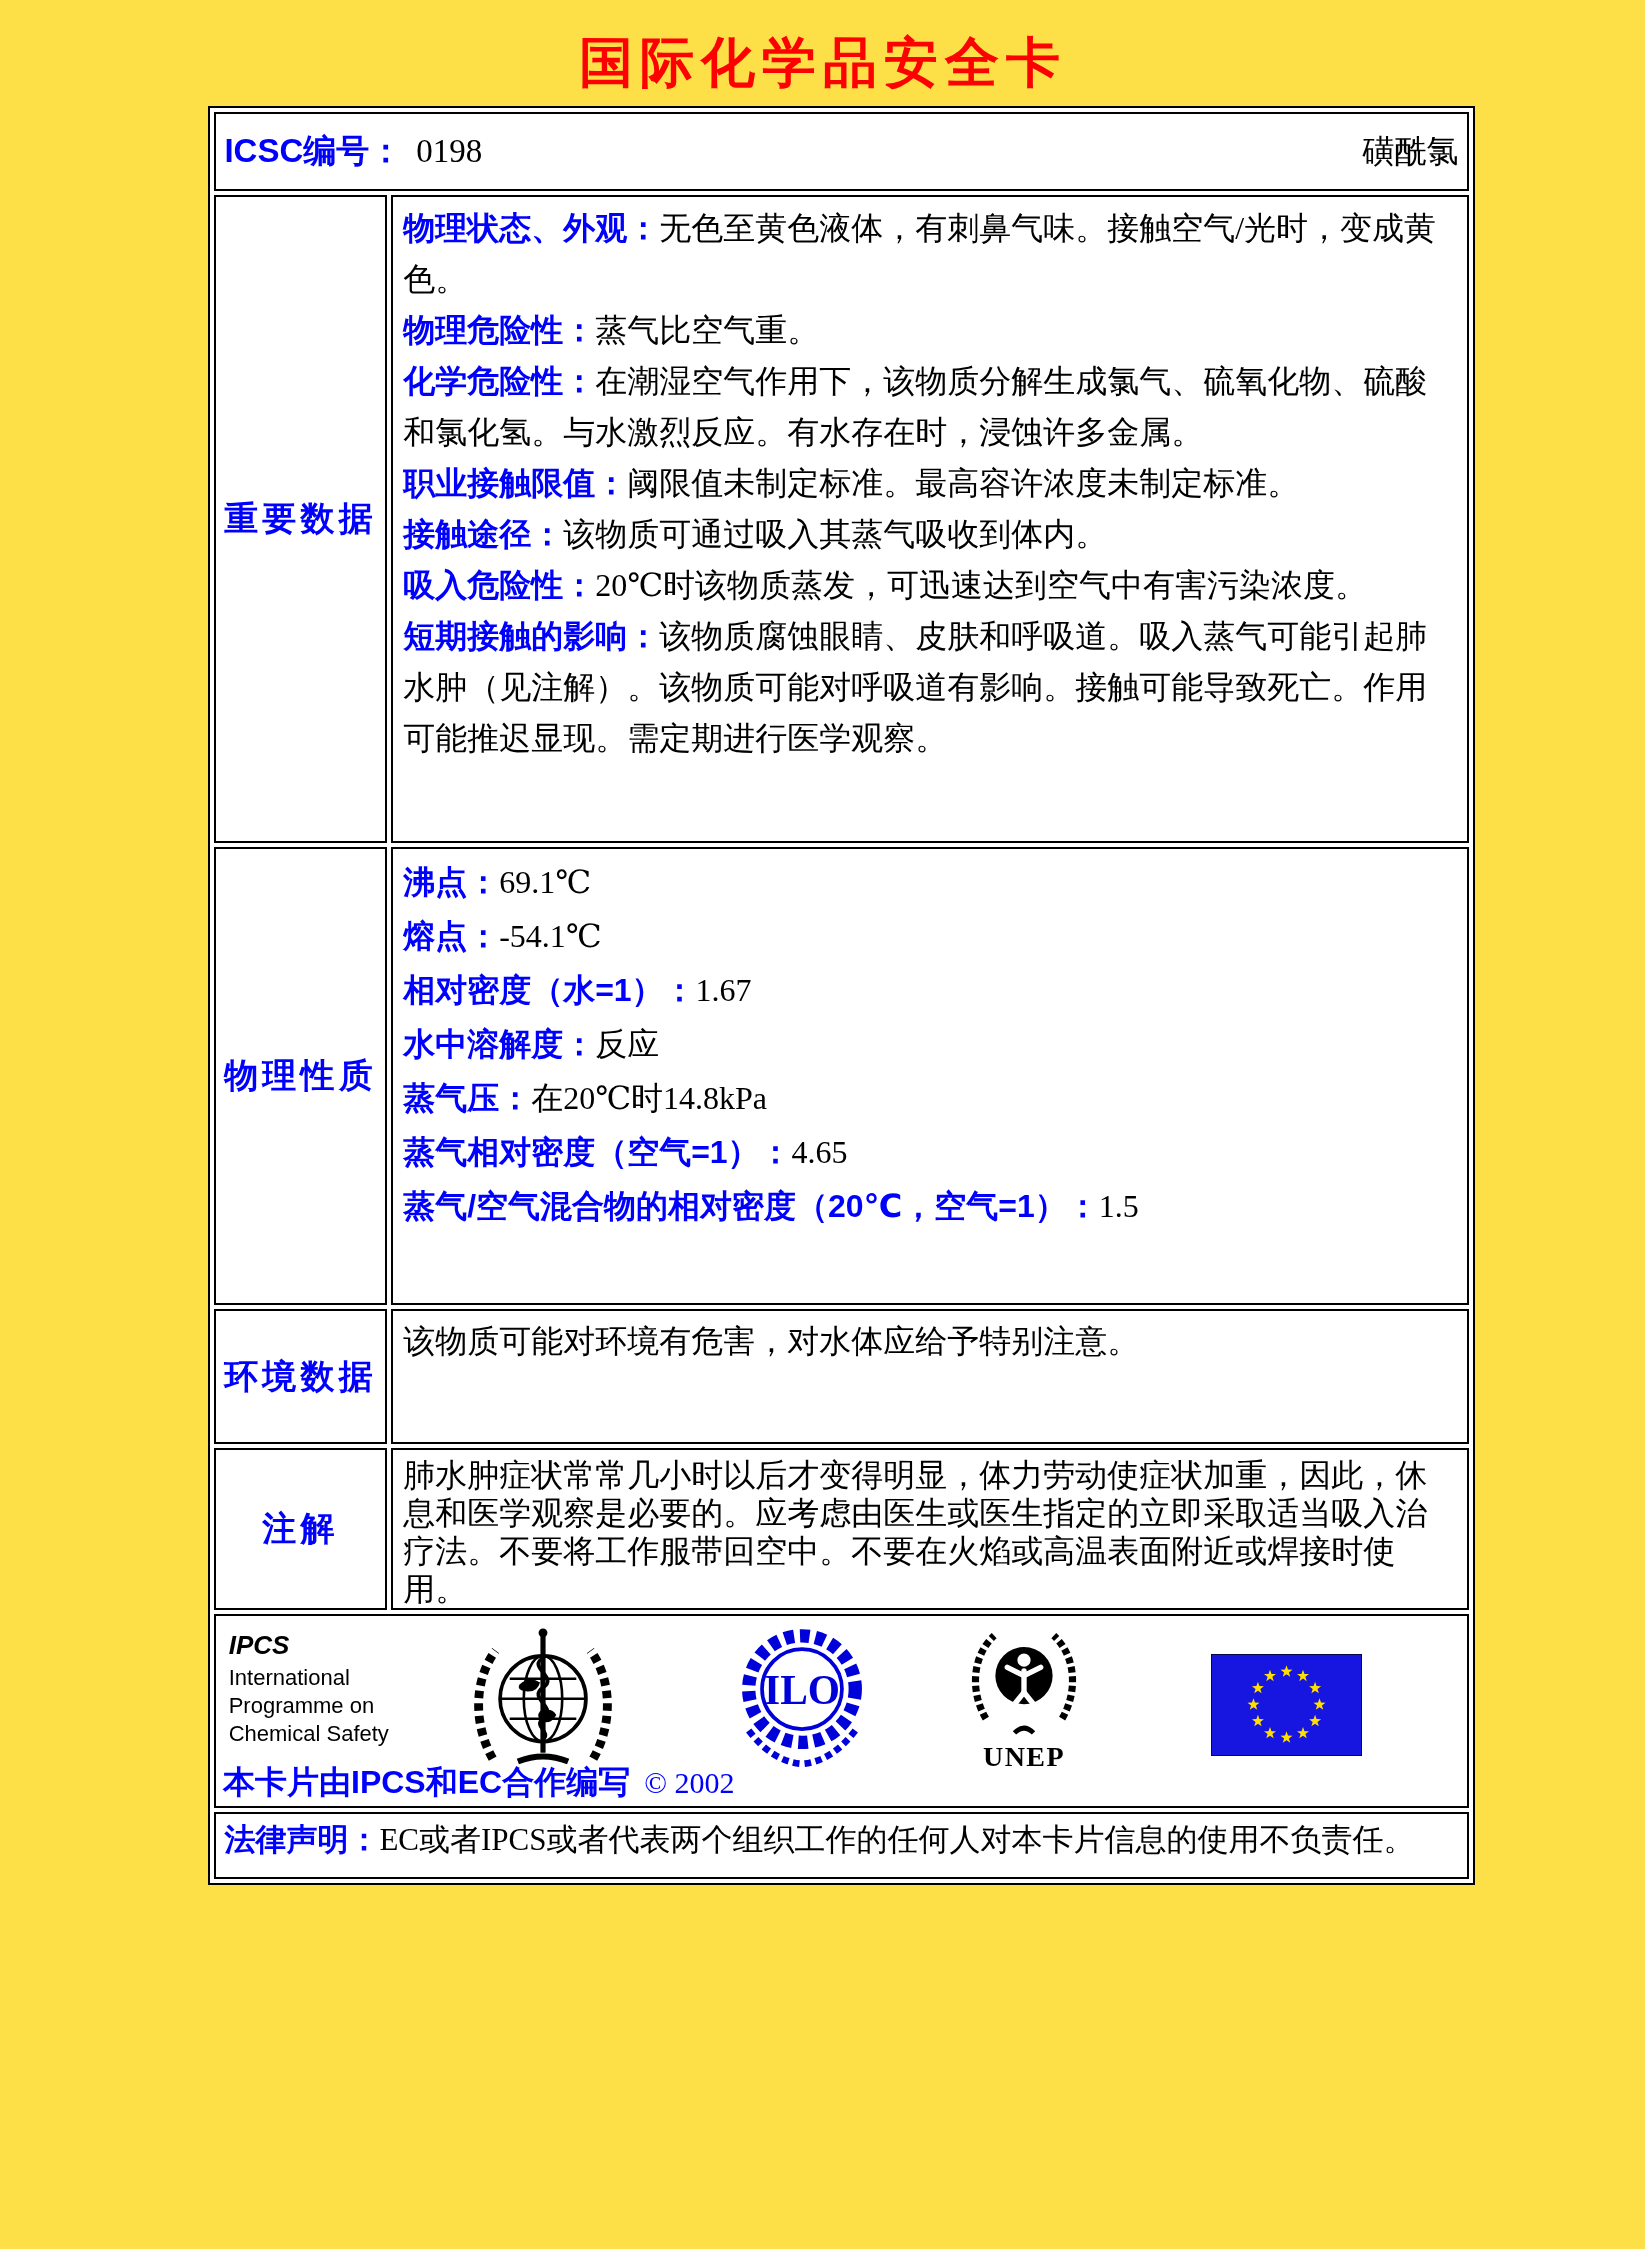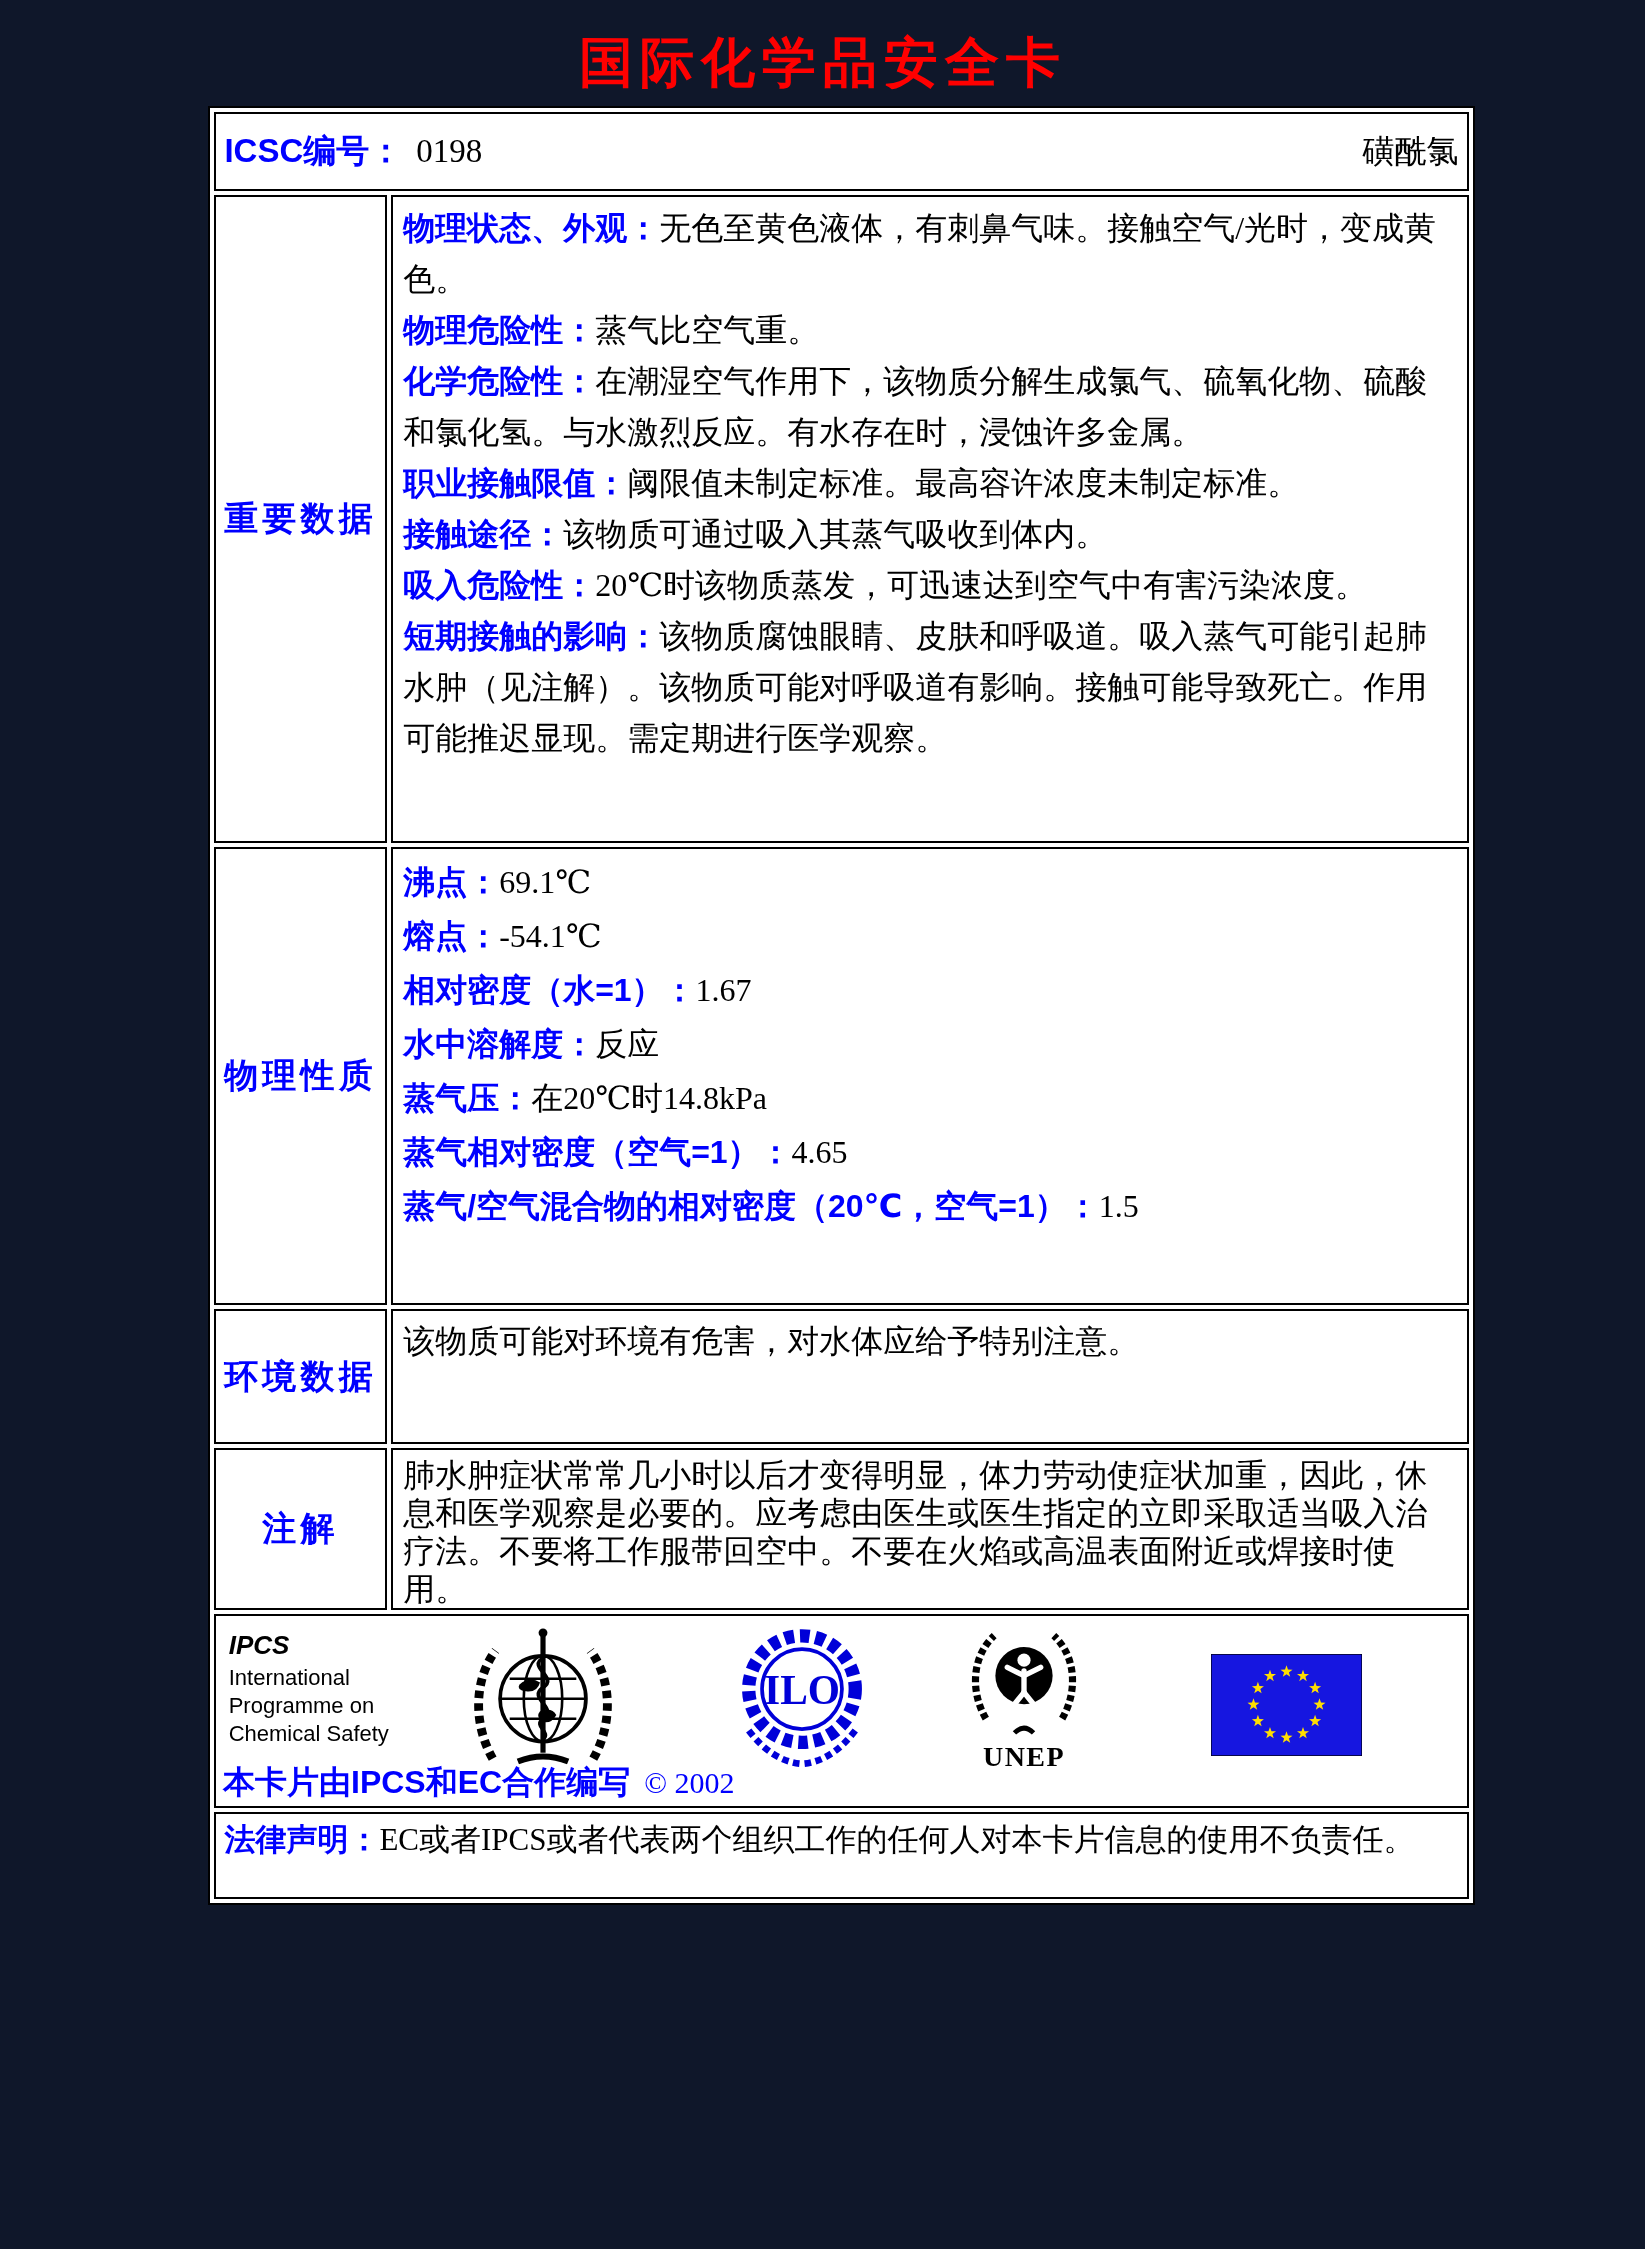--- a/index.html
+++ b/index.html
@@ -1,16 +1,16 @@
 <!DOCTYPE html>
 <html style="font-size:11.3px"><head>
 <meta charset="utf-8">
 <style>
   html,body{margin:0;padding:0;background:#ffffff;}
-  .page{position:relative;width:1646px;height:2250px;background:#0f172a;overflow:hidden;
+  .page{position:relative;width:1646px;height:2250px;background:#fde047;overflow:hidden;
         font-family:"Liberation Serif","DejaVu Serif",serif;color:#000;}
   .page-title{position:absolute;top:27px;left:0;width:1646px;text-align:center;
         color:#FF0000;font-size:54px;font-weight:bold;letter-spacing:7px;
         font-family:"DejaVu Serif","Liberation Serif",serif;}
   table.card{position:absolute;left:208px;top:106px;width:1267px;box-sizing:border-box;
         border:2.1px solid #000;border-collapse:separate;border-spacing:4.2px;table-layout:fixed;
         background:#fff;}
   td{border:2.1px solid #000;box-sizing:border-box;vertical-align:top;background:#fff;padding:0;}
   
   td.headcell{height:79px;vertical-align:middle;text-align:center;}
@@ -35,21 +35,21 @@
   .lh-env p{line-height:49px;}
   .lh-note p{line-height:38px;font-size:32px;}
   .lh-extra p{line-height:39px;}
   
   tr.r-imp td{height:648px;}
   tr.r-phys td{height:458px;}
   tr.r-env td{height:135px;}
   tr.r-note td{height:158px;}
   tr.r-extra td{height:46px;}
   tr.r-logos td{height:194px;position:relative;}
-  tr.r-legal td{height:87px;}
+  tr.r-legal td{height:67px;}
   
   .logos-cell{position:relative;}
   .ipcs-block{position:absolute;left:12.7px;top:11.3px;color:#000;
         font-family:"Liberation Sans","DejaVu Sans",sans-serif;}
   .ipcs-title{font-size:26px;font-weight:bold;line-height:37px;font-style:italic;}
   .ipcs-sub{font-size:22px;line-height:28px;}
   .logo{position:absolute;}
   .logo-who{left:253px;top:5.6px;}
   .logo-ilo{left:512px;top:5.6px;}
   .logo-unep{left:748px;top:0;width:120px;text-align:center;}

